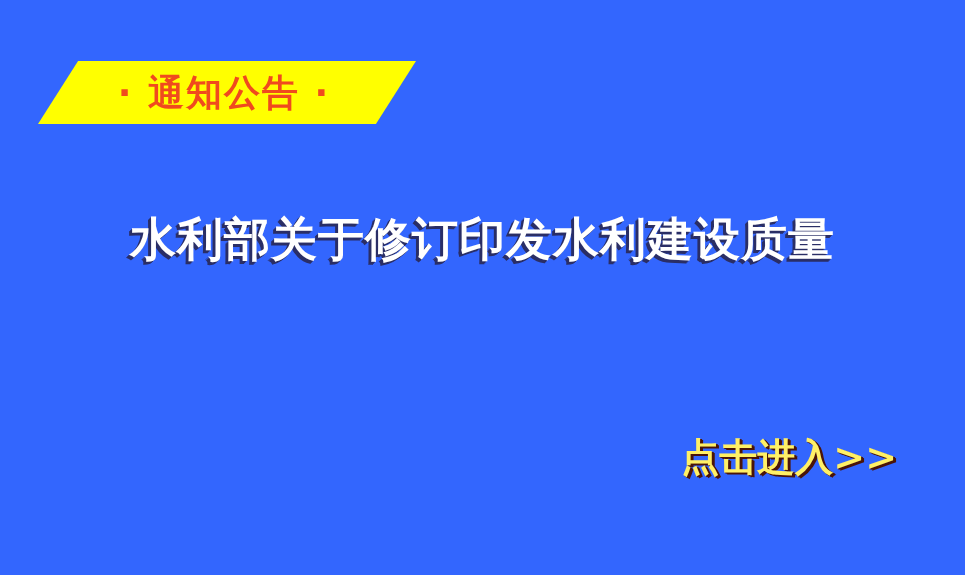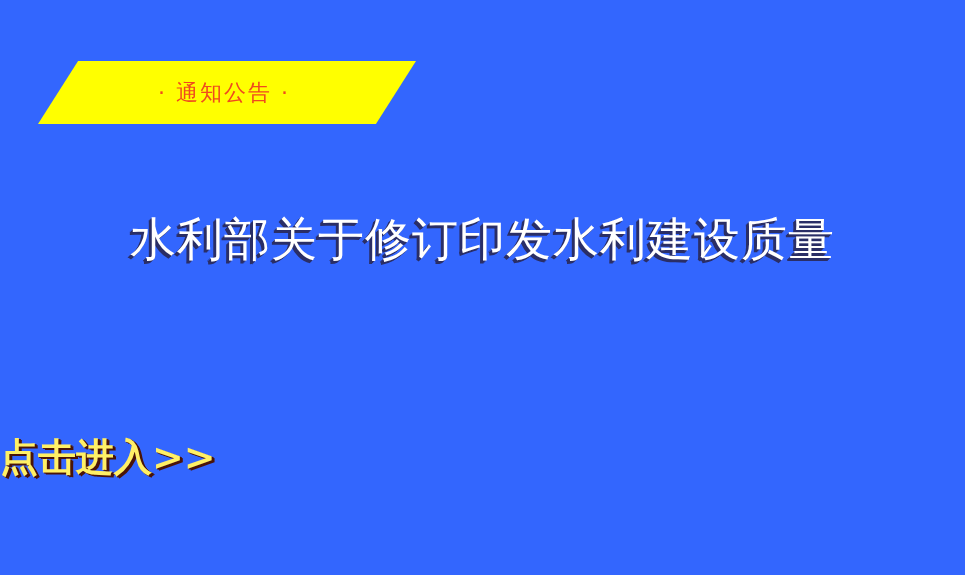--- a/index.html
+++ b/index.html
@@ -40,37 +40,37 @@
   #ribbon-label {
     position: absolute;
     inset: 0;
     display: flex;
     align-items: center;
     justify-content: center;
     padding-right: 6px;
     box-sizing: border-box;
     color: #F04A1E;
     font-family: "DejaVu Sans", "Liberation Sans", sans-serif;
-    font-weight: normal;
-    font-size: 22px;
+    font-weight: bold;
+    font-size: 36px;
     letter-spacing: 2px;
     white-space: nowrap;
     line-height: 1;
   }
 
   
   #headline {
     position: absolute;
     left: 0;
     top: 208px;
     width: 965px;
     text-align: center;
     color: #FFFFFF;
     font-family: "DejaVu Serif", "Liberation Serif", serif;
-    font-weight: normal;
+    font-weight: bold;
     font-size: 46px;
     line-height: 62px;
     letter-spacing: 1px;
     text-shadow:
       -3px 3px 0 #2A2E66,
       -2px 2px 0 #2A2E66,
       -1px 1px 0 #343A75;
     white-space: nowrap;
   }
   #headline .hl-line {
@@ -78,20 +78,21 @@
   }
 
   
   #cta {
     position: absolute;
     left: 0;
     top: 434px;
     width: 965px;
     padding-right: 68px;
     box-sizing: border-box;
+    text-align: right;
     color: #FFF066;
     font-family: "DejaVu Serif", "Liberation Serif", serif;
     font-weight: bold;
     font-size: 38px;
     line-height: 46px;
     letter-spacing: 0px;
     text-shadow:
       3px 2px 0 #4A1408,
       2px 1px 0 #4A1408,
       1px 1px 0 #5A1D0C;

